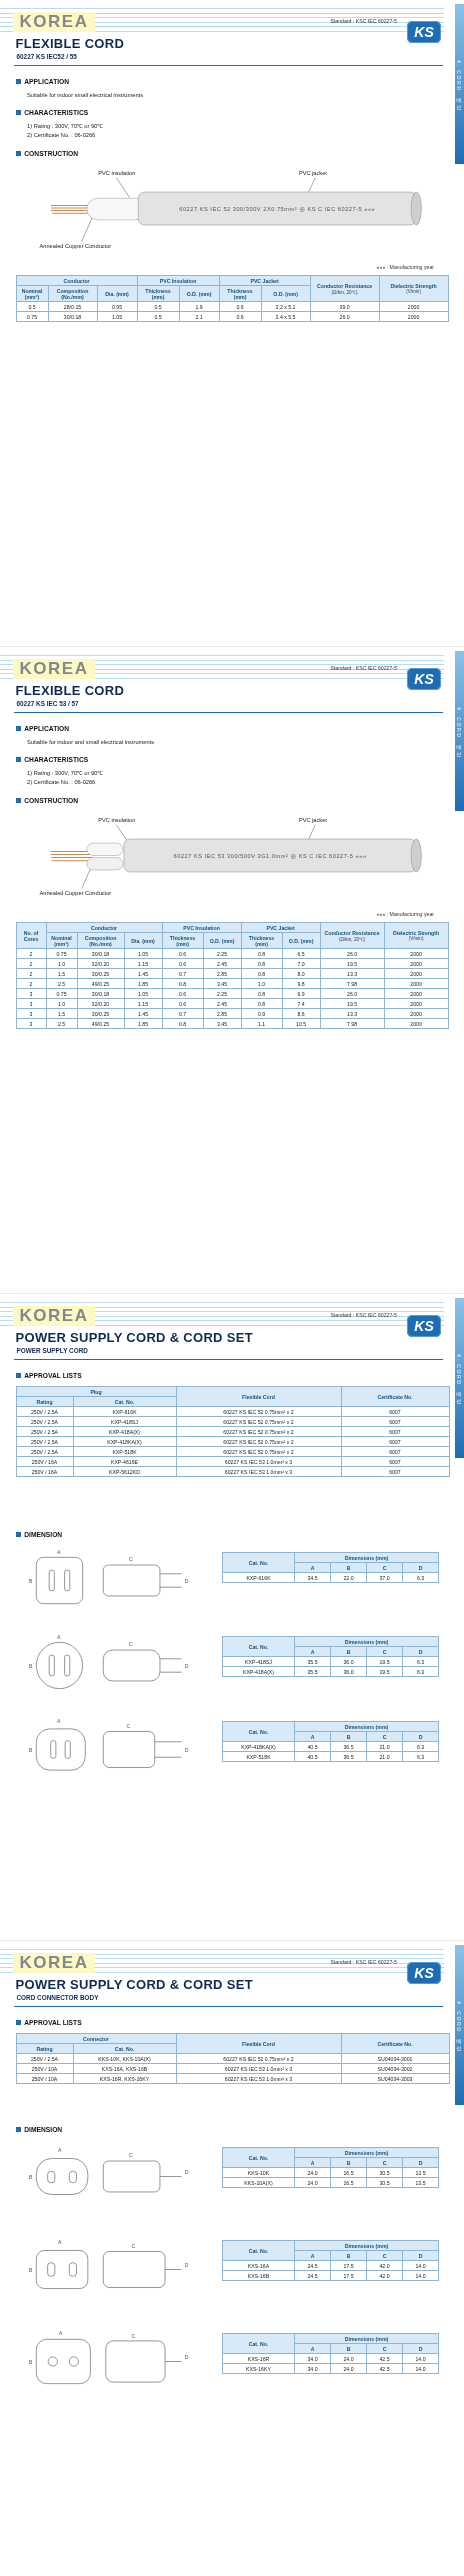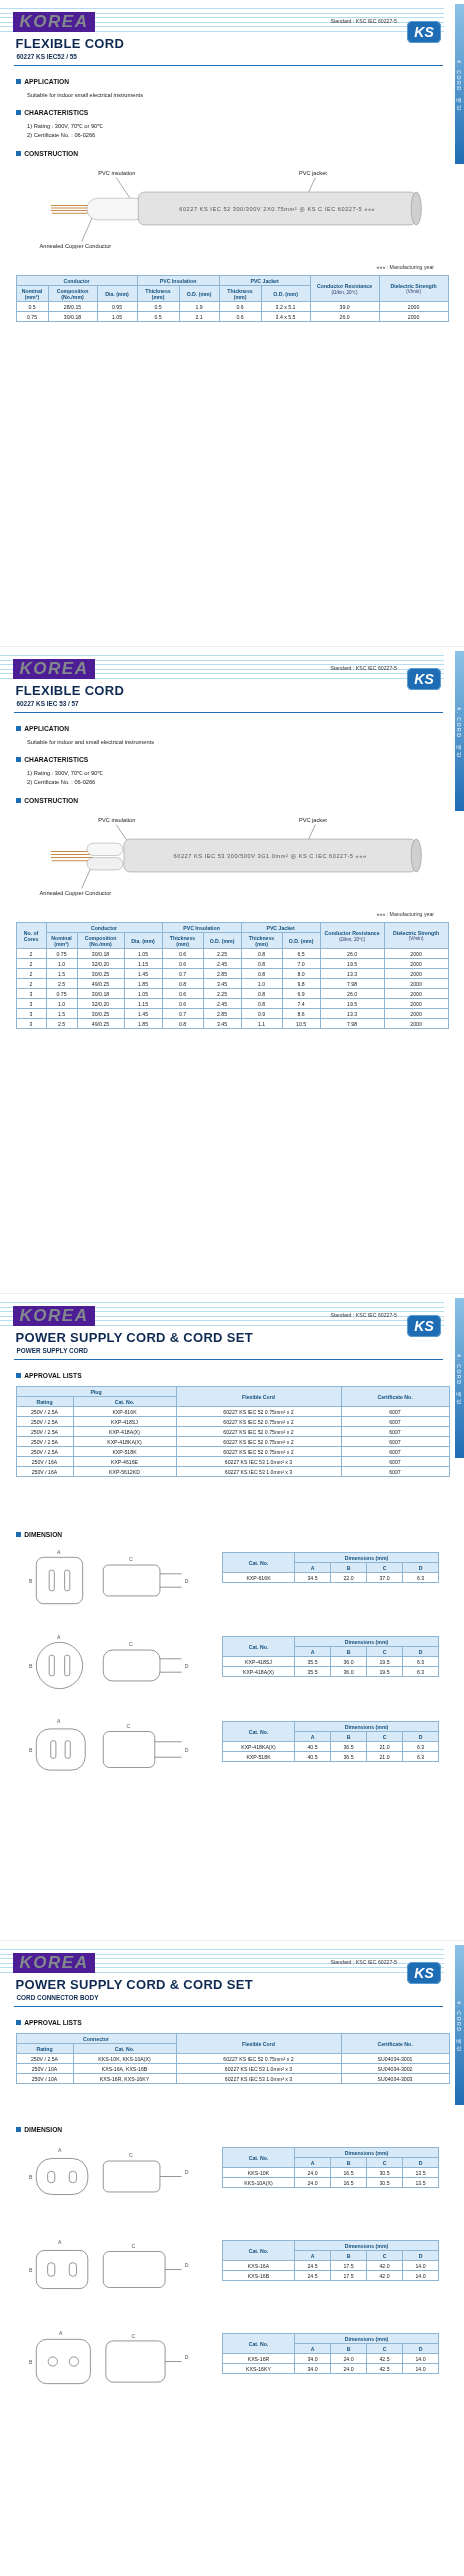--- a/index.html
+++ b/index.html
@@ -3,22 +3,22 @@
 <meta charset="utf-8">
 <style>
   *{margin:0;padding:0;box-sizing:border-box}
   html,body{width:465px;background:#fff;font-family:"Liberation Sans",sans-serif;color:#222}
   .page{position:relative;width:465px;height:647px;background:#fff;overflow:hidden;border-bottom:0.5px solid #ececec}
   .page:last-child{height:646px;border-bottom:none}
 
   
   .stripes{position:absolute;left:0;top:8.2px;width:444px;height:24px;
     background:repeating-linear-gradient(to bottom,#b7ddf0 0 1px,#ffffff 1px 4.6px)}
-  .brand{position:absolute;left:13.4px;top:12.4px;font-size:17px;font-weight:bold;font-style:italic;
-    color:#83888d;background:#4c1d95;padding:0 6.2px;letter-spacing:1.5px}
+  .brand{position:absolute;left:13.4px;top:12.4px;font-size:17px;font-weight:bold;
+    color:#83888d;background:#fef9c3;padding:0 6.2px;letter-spacing:1.5px}
   .page-title{position:absolute;left:15.5px;top:36px;font-size:13px;font-weight:bold;color:#0f2a52;letter-spacing:0.3px}
   .page-subtitle{position:absolute;left:16.5px;top:53px;font-size:6.4px;font-weight:bold;color:#0f2a52}
   .standard{position:absolute;right:68px;top:17.5px;font-size:5.2px;color:#333}
   .ks-box{position:absolute;right:24px;top:20.6px;width:34px;height:22px;background:#1e6cb4;color:#fff;
     border-radius:5.2px;display:flex;align-items:center;justify-content:center;
     font-size:14px;font-weight:bold;font-style:italic;box-shadow:inset 0 0 0 1px #5a9bd0}
   .header-rule{position:absolute;left:14.4px;top:65px;width:429px;height:1px;background:#1e6cb4}
   .side-tab{position:absolute;right:0;top:4.1px;width:10.3px;height:160px;
     background:linear-gradient(#8cc3e6,#1e6cb4);color:#fff;writing-mode:vertical-rl;
     display:flex;align-items:center;justify-content:center;font-size:5.2px;letter-spacing:1.5px}

